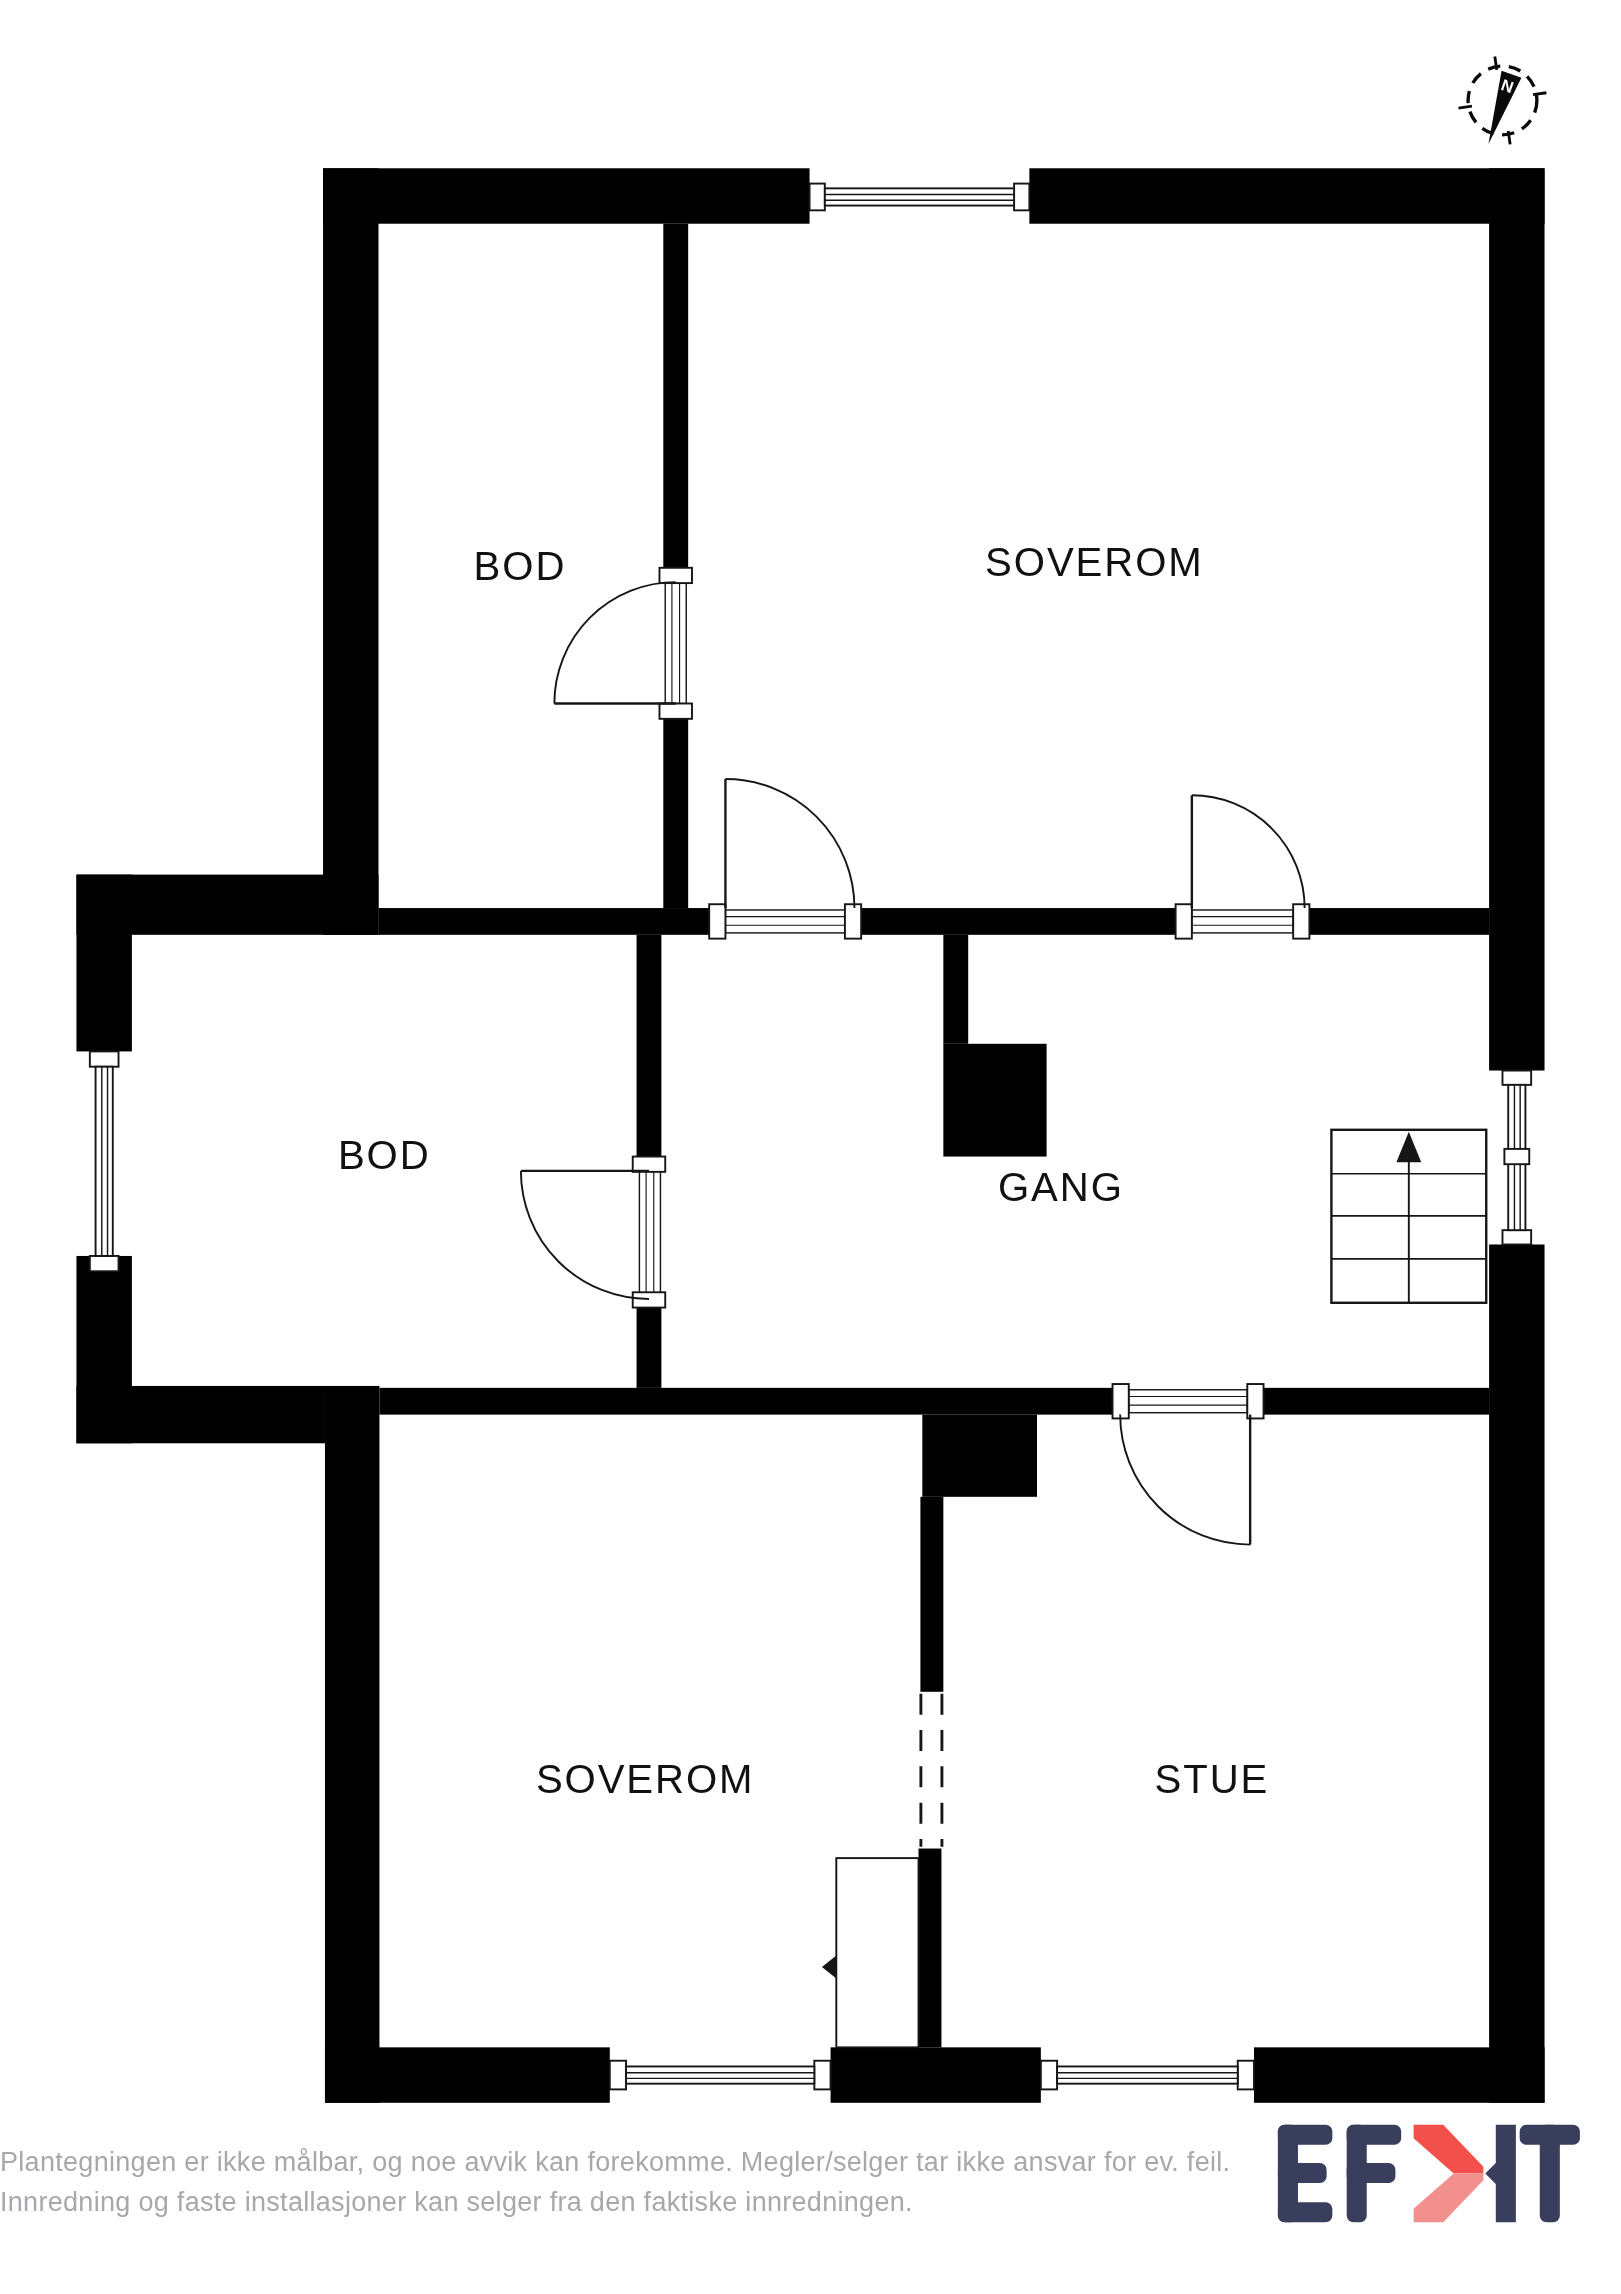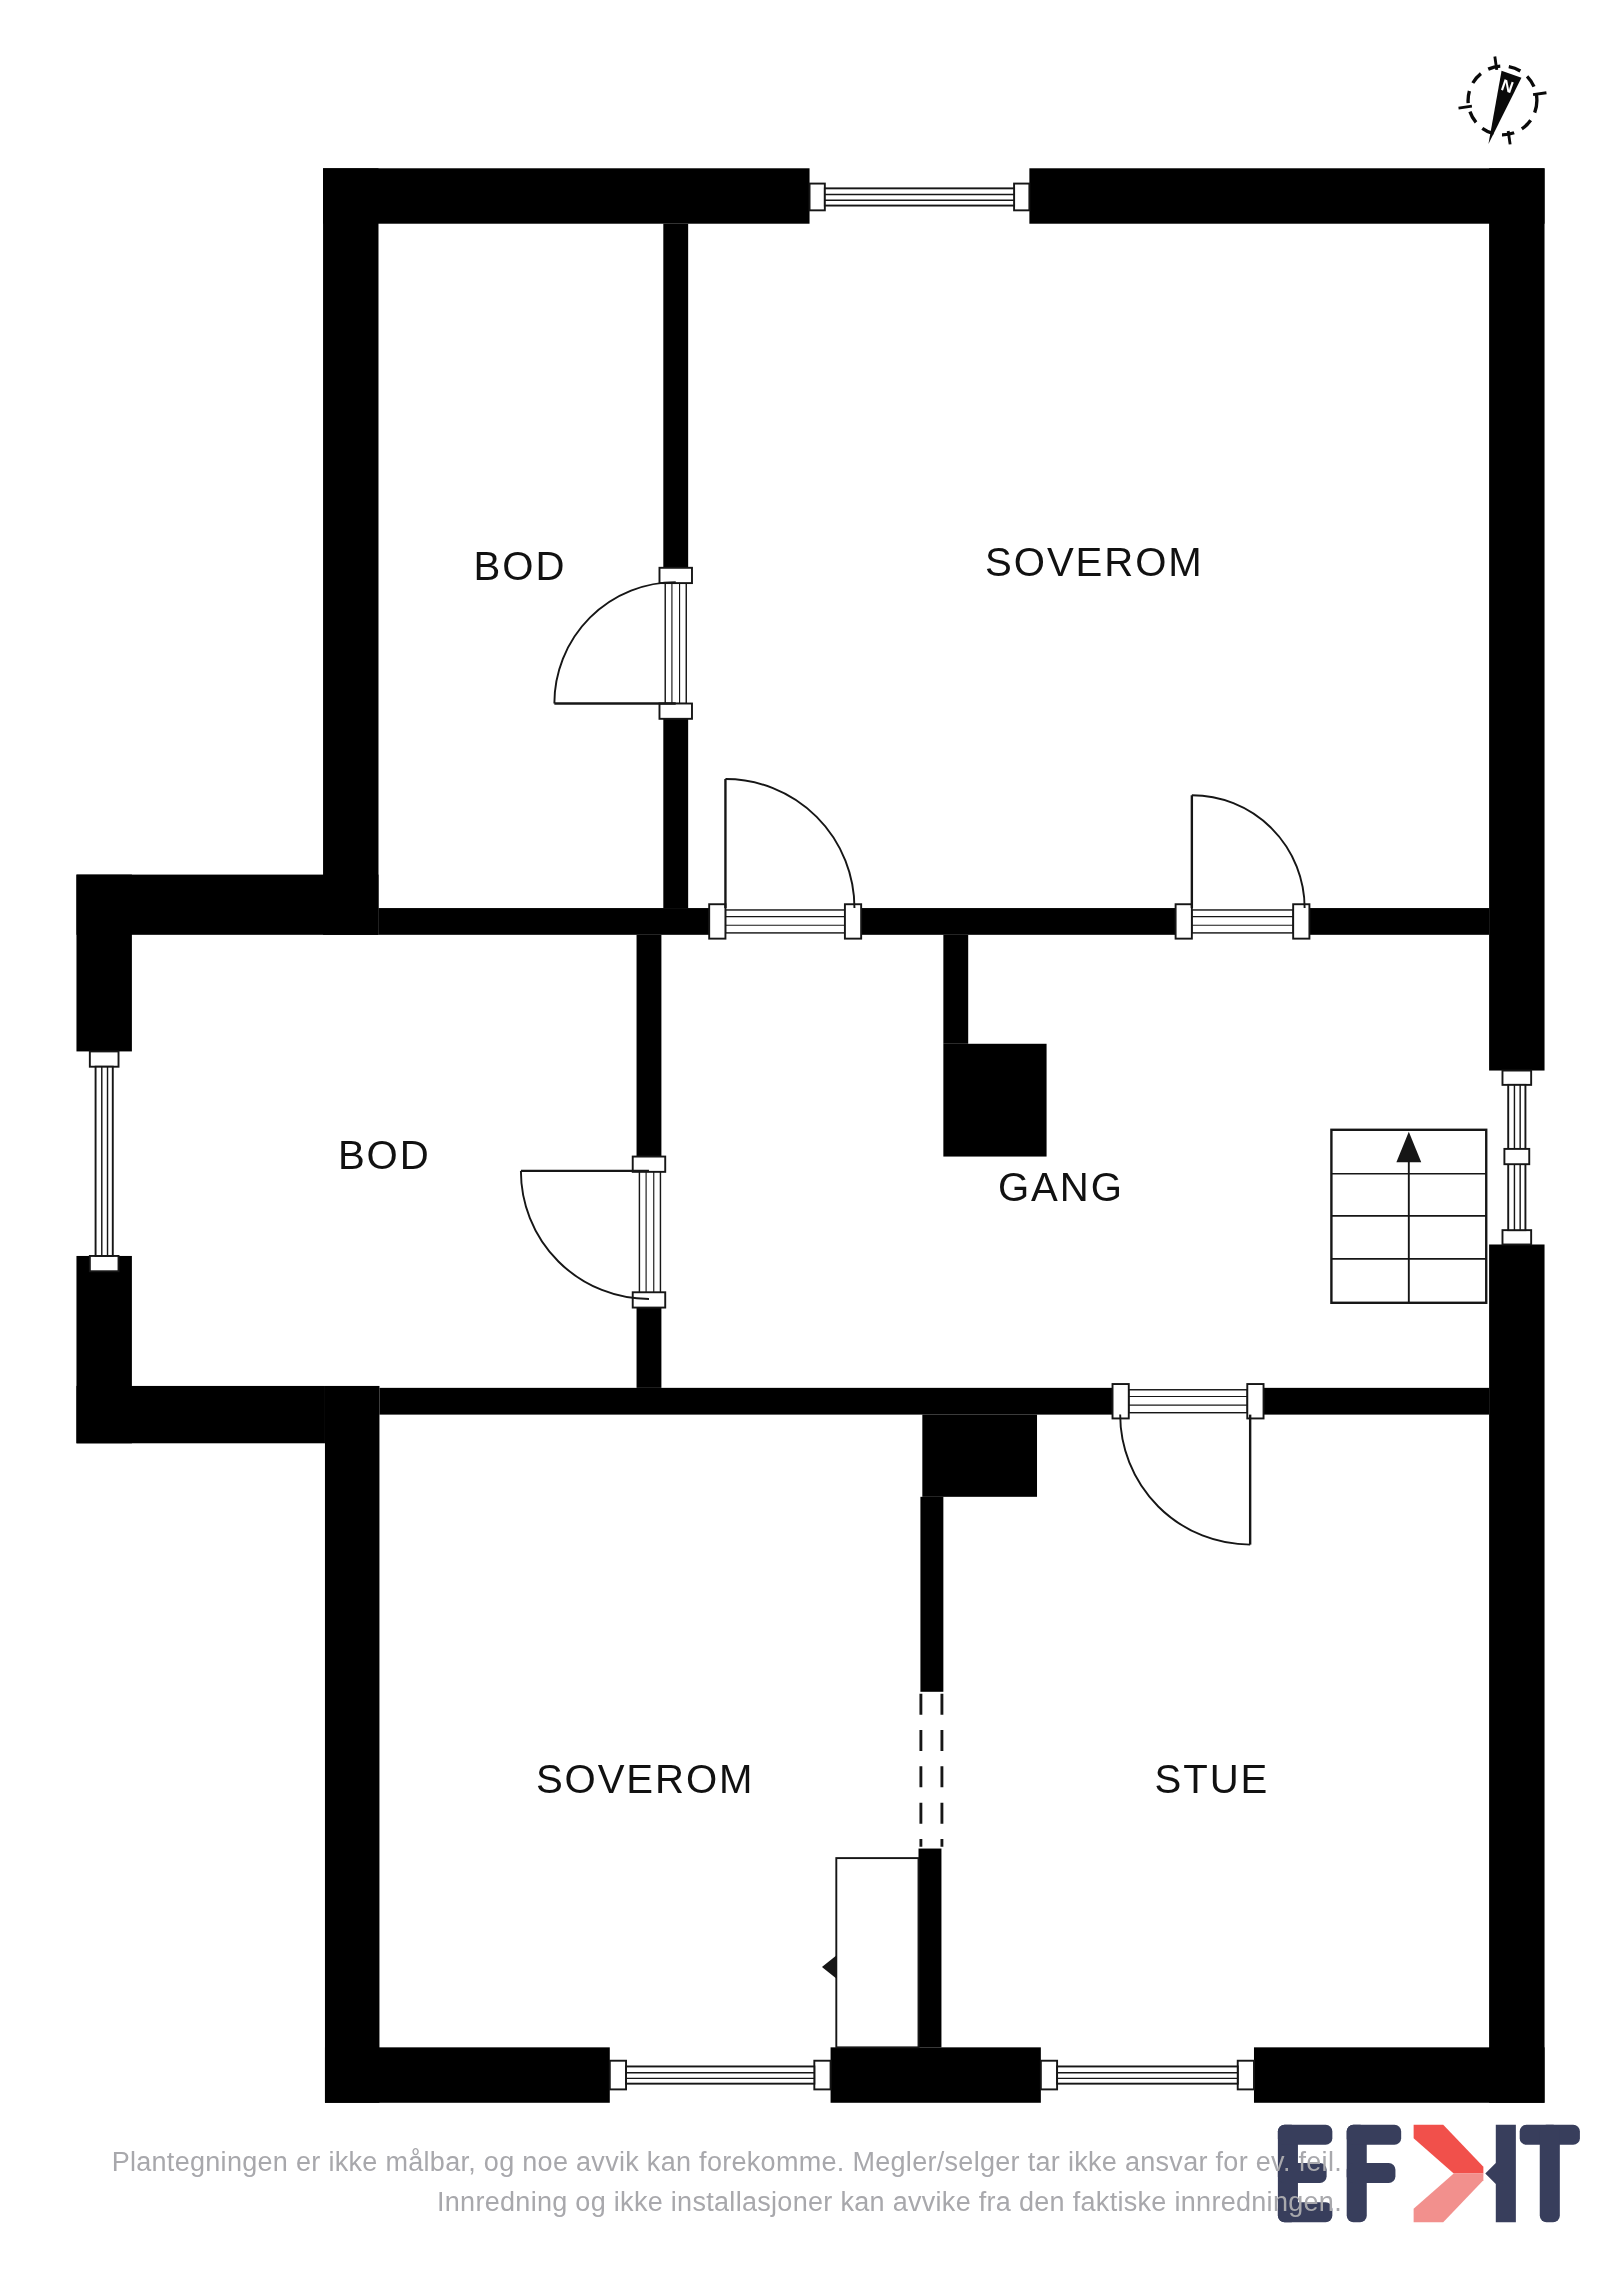--- a/index.html
+++ b/index.html
@@ -1,20 +1,20 @@
 <!DOCTYPE html>
 <html><head>
 <meta charset="utf-8">
 <style>
   html,body{margin:0;padding:0;background:#fff;}
   .canvas{position:relative;width:1621px;height:2294px;background:#ffffff;overflow:hidden;
           font-family:"Liberation Sans",sans-serif;}
   svg.plan{position:absolute;left:0;top:0;width:1621px;height:2294px;}
   svg.plan text{font-family:"Liberation Sans",sans-serif;}
-  .footer-note{position:absolute;left:13px;width:1329px;text-align:right;
+  .footer-note{position:absolute;left:0;width:1329px;text-align:left;
                color:#a8a8ac;font-size:27px;letter-spacing:0.3px;}
   .note1{top:2147px;}
   .note2{top:2187px;}
 </style>
 </head>
 <body>
 
 <div class="canvas">
   <svg class="plan" xmlns="http://www.w3.org/2000/svg" viewBox="0 0 1696 2400">
       <rect x="338" y="176" width="509" height="58" fill="#000"></rect>
@@ -135,15 +135,15 @@
       <rect x="1409" y="2223" width="21" height="102" rx="7" fill="#383e5c"></rect>
       <rect x="1409" y="2223" width="57" height="21" rx="7" fill="#383e5c"></rect>
       <rect x="1409" y="2263" width="51" height="21" rx="7" fill="#383e5c"></rect>
       <polygon points="1479,2223 1510,2223 1552,2267 1552,2274 1521,2274 1479,2237" fill="#f1504b"></polygon>
       <polygon points="1521,2274 1552,2274 1552,2281 1510,2325 1479,2325 1479,2311" fill="#f2908d"></polygon>
       <polygon points="1565,2223 1586,2223 1586,2325 1565,2325 1565,2285 1554,2274 1565,2263" fill="#383e5c"></polygon>
       <rect x="1590" y="2223" width="63" height="21" rx="7" fill="#383e5c"></rect>
       <rect x="1611" y="2223" width="21" height="102" rx="7" fill="#383e5c"></rect>
     </svg>
   <div class="footer-note note1">Plantegningen er ikke målbar, og noe avvik kan forekomme. Megler/selger tar ikke ansvar for ev. feil.</div>
-  <div class="footer-note note2">Innredning og ikke installasjoner kan avvike fra den faktiske innredningen.</div>
+  <div class="footer-note note2">Innredning og faste installasjoner kan selger fra den faktiske innredningen.</div>
 </div>
 
 
 </body></html>

